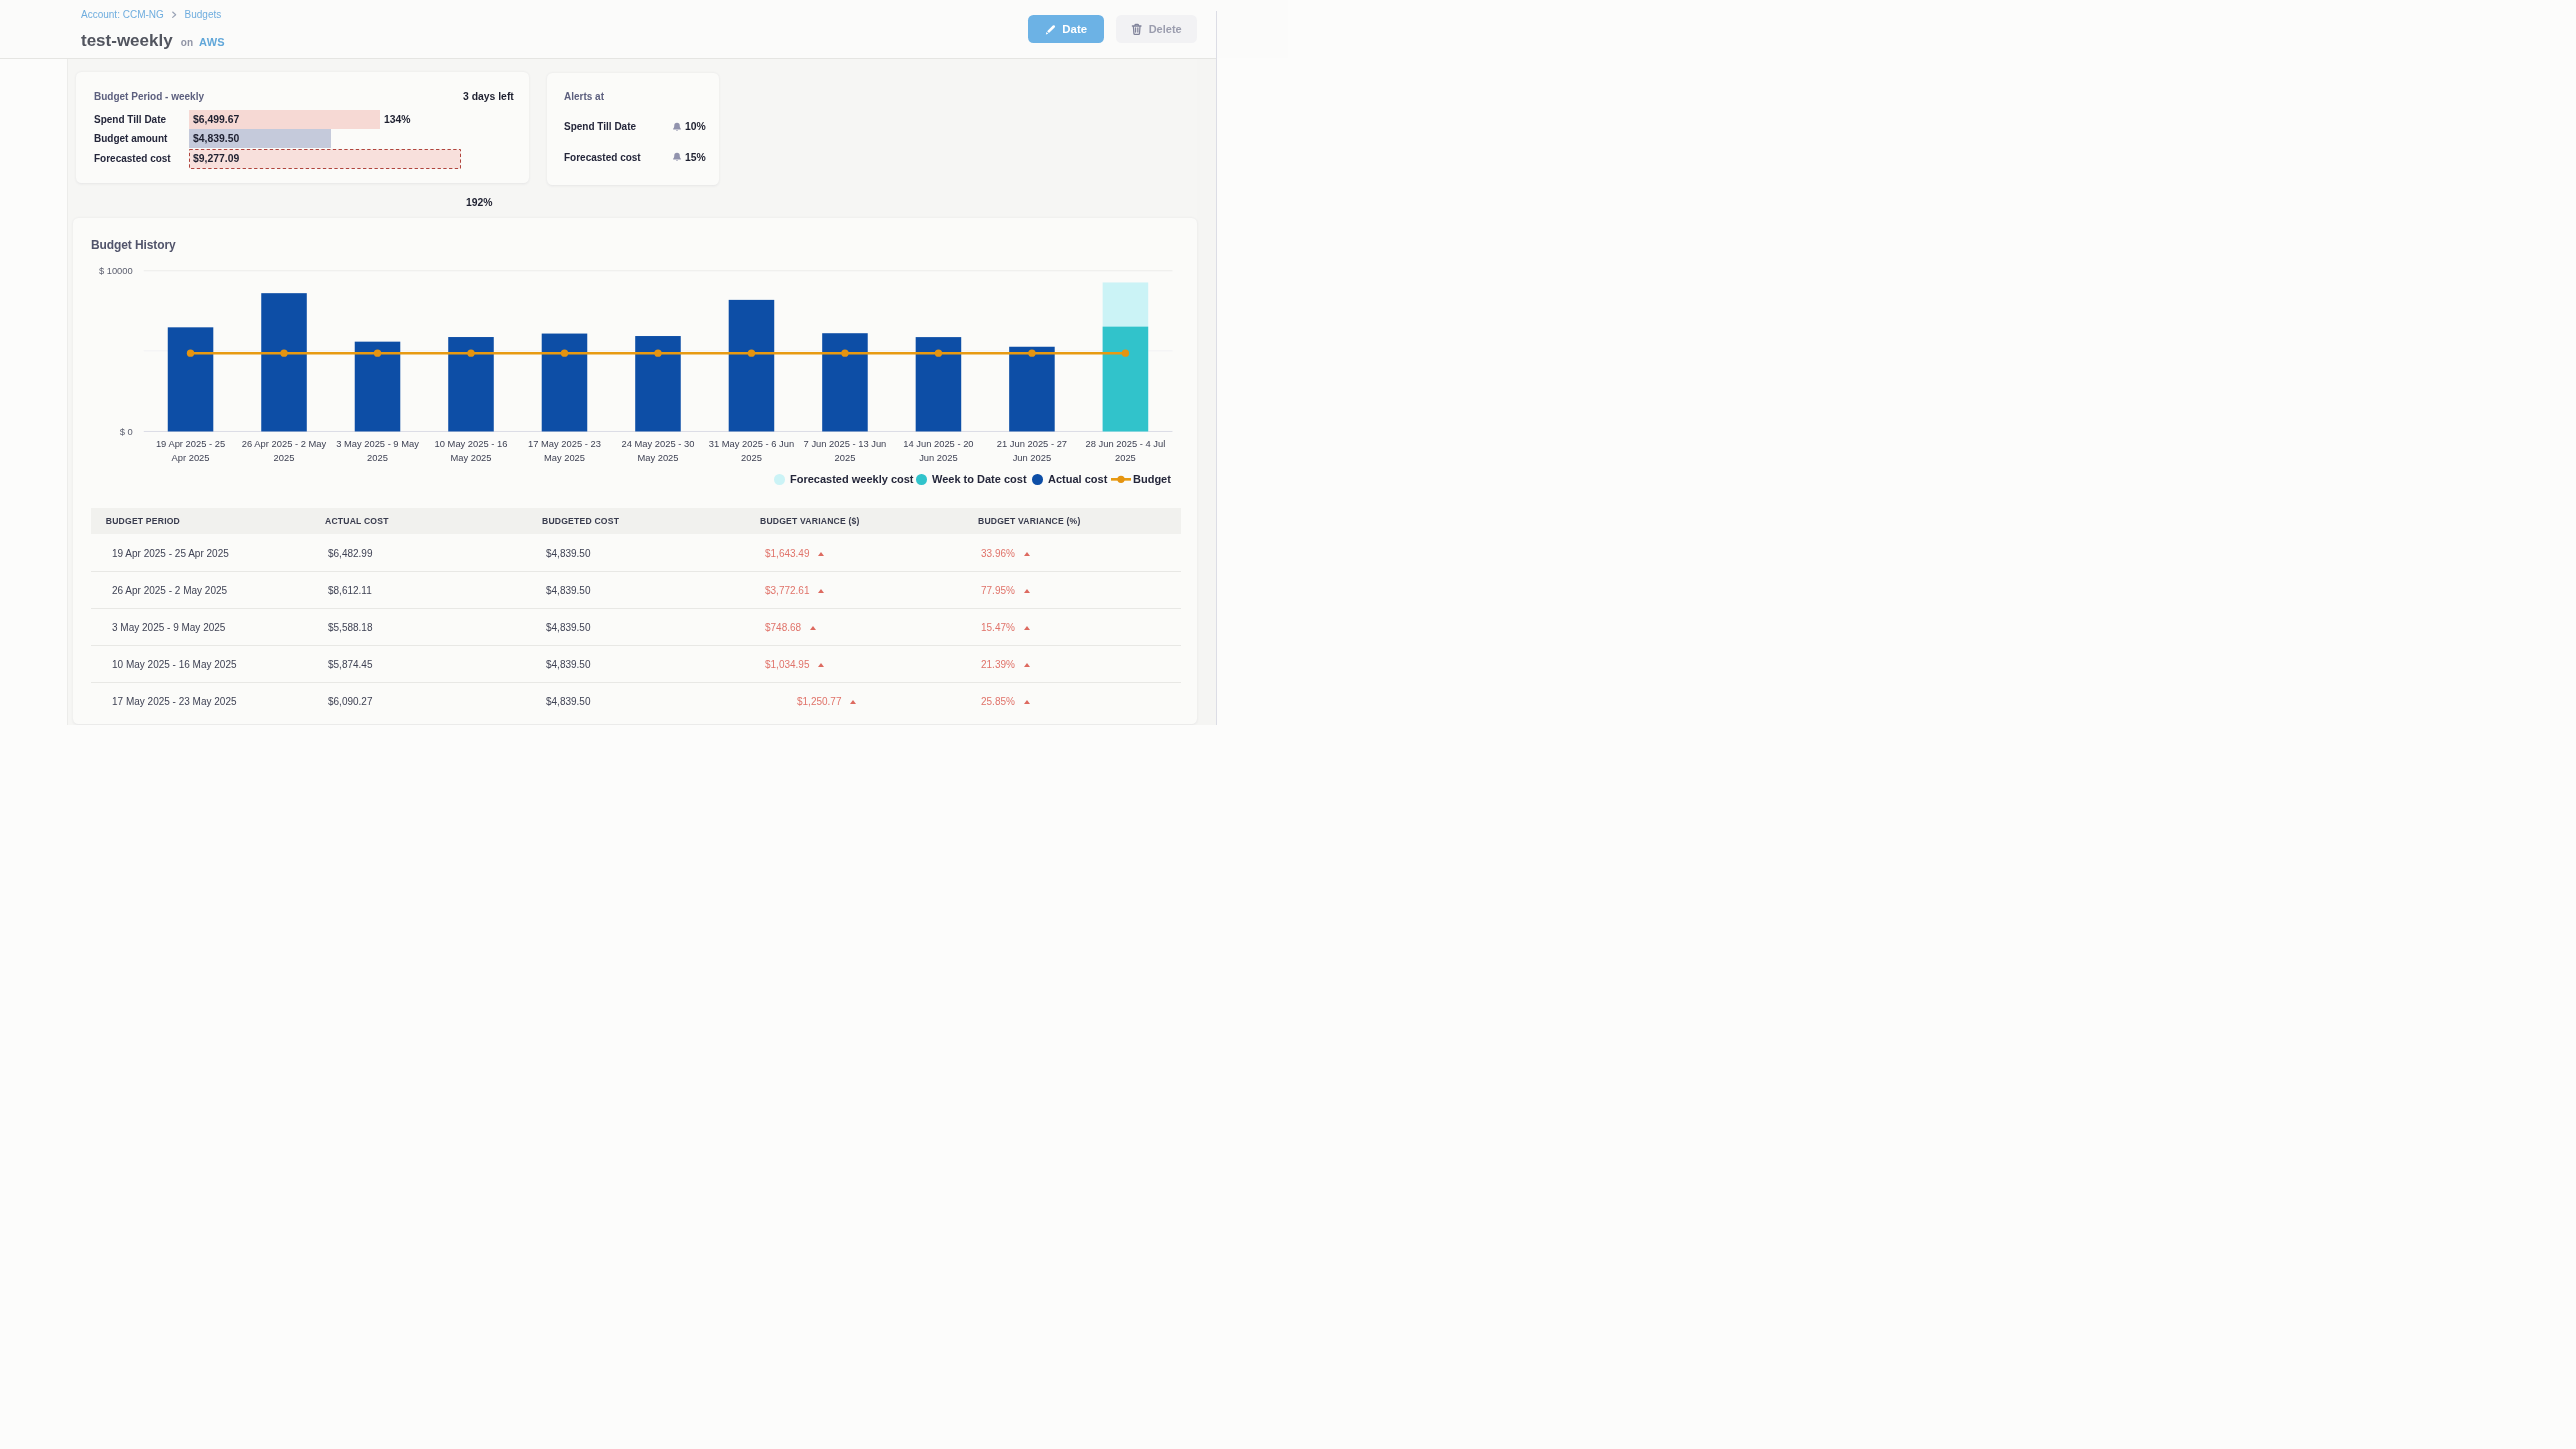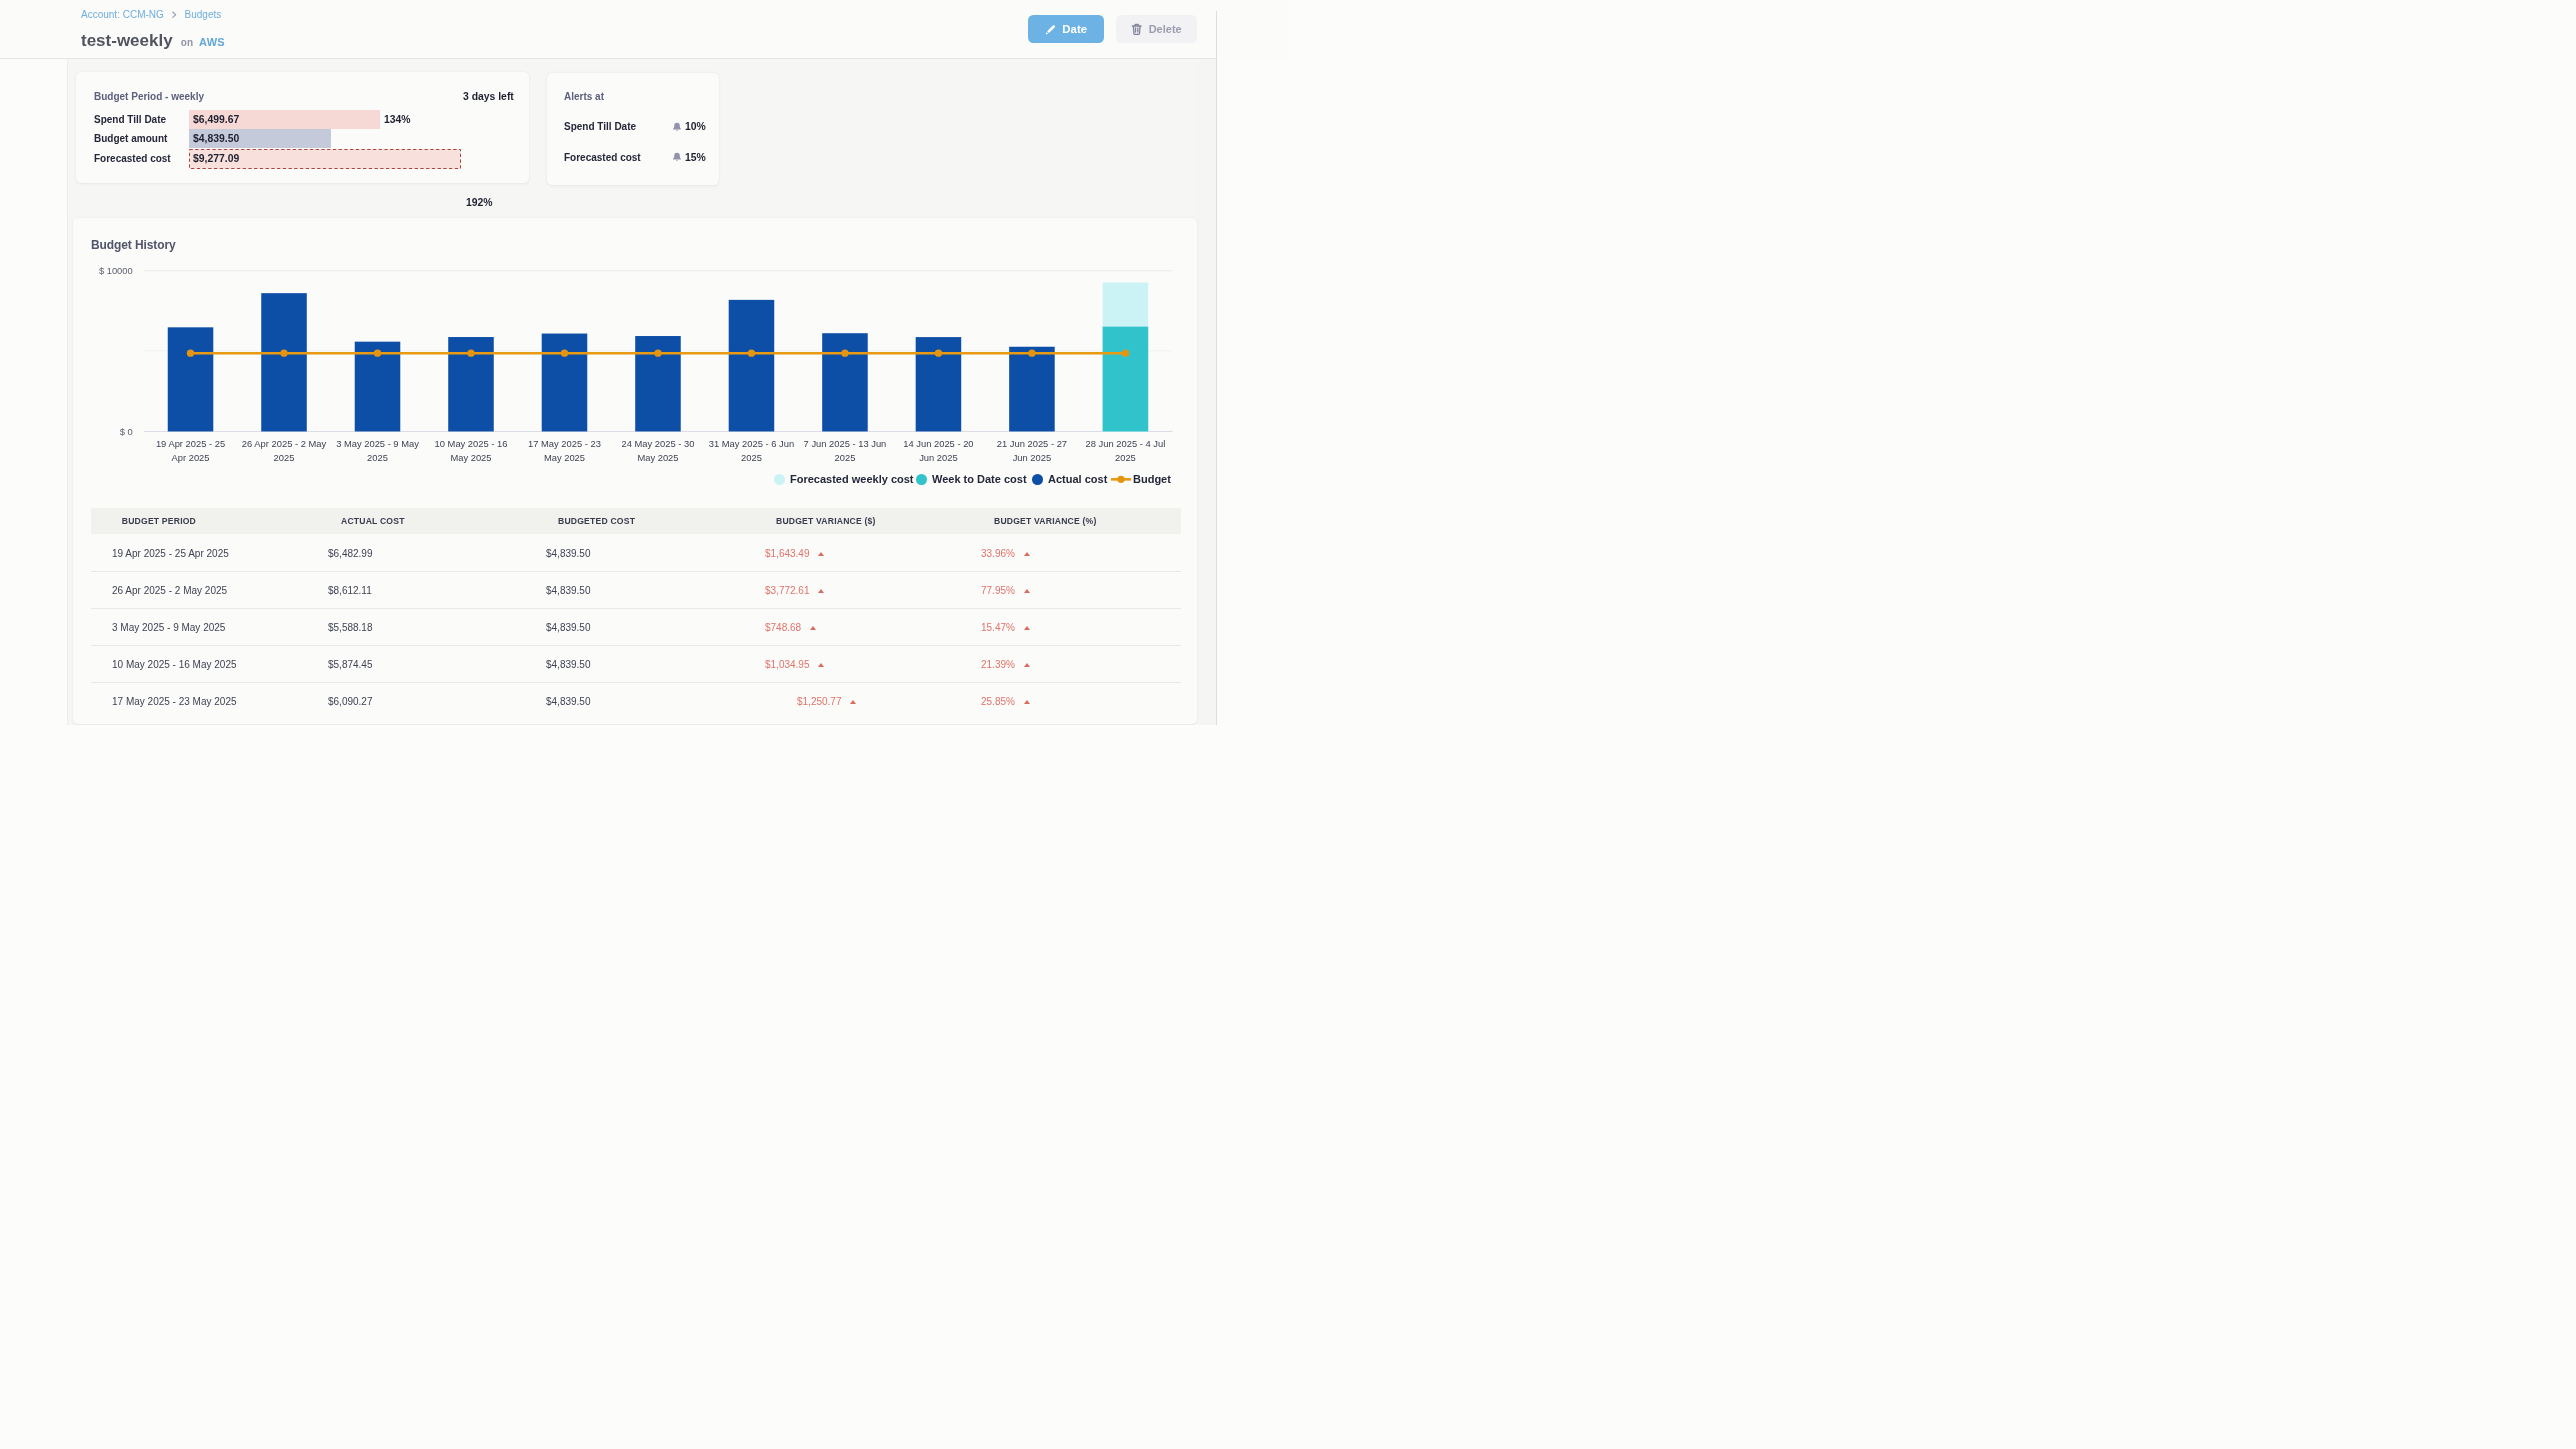--- a/index.html
+++ b/index.html
@@ -30,21 +30,21 @@
   .cardtitle { font-size:10px; font-weight:bold; color:#5c5f7e; }
 
   .lbl { font-size:10px; font-weight:bold; color:#24263a; }
   .val { font-size:10.4px; font-weight:bold; color:#1e2030; }
 
   
   .card3 { left:73px; top:218px; width:1124px; height:506px; }
 
   
   .thead { left:91px; top:508px; width:1090px; height:26px; background:#f1f1ee; }
-  .th { position:absolute; top:0; height:26px; line-height:26px; font-size:8.6px; font-weight:bold; color:#383b4d; letter-spacing:0.2px;margin-left:16px; }
+  .th { position:absolute; top:0; height:26px; line-height:26px; font-size:8.6px; font-weight:bold; color:#383b4d; letter-spacing:0.2px; }
   .row { position:absolute; left:91px; width:1090px; height:37px; border-bottom:0.7px solid #e8e8e5; }
   .td { position:absolute; top:0; height:37px; line-height:37px; font-size:10px; color:#3f4254; }
   .lgt { top:473px; font-size:11px; font-weight:bold; color:#24263a; }
   .red { color:#e0736a; }
   .tri { display:inline-block; width:0; height:0; border-left:3px solid transparent; border-right:3px solid transparent;
          border-bottom:4px solid #dd6a60; margin-left:8.7px; position:relative; top:-1.3px; }
 </style>
 </head>
 <body>
 

